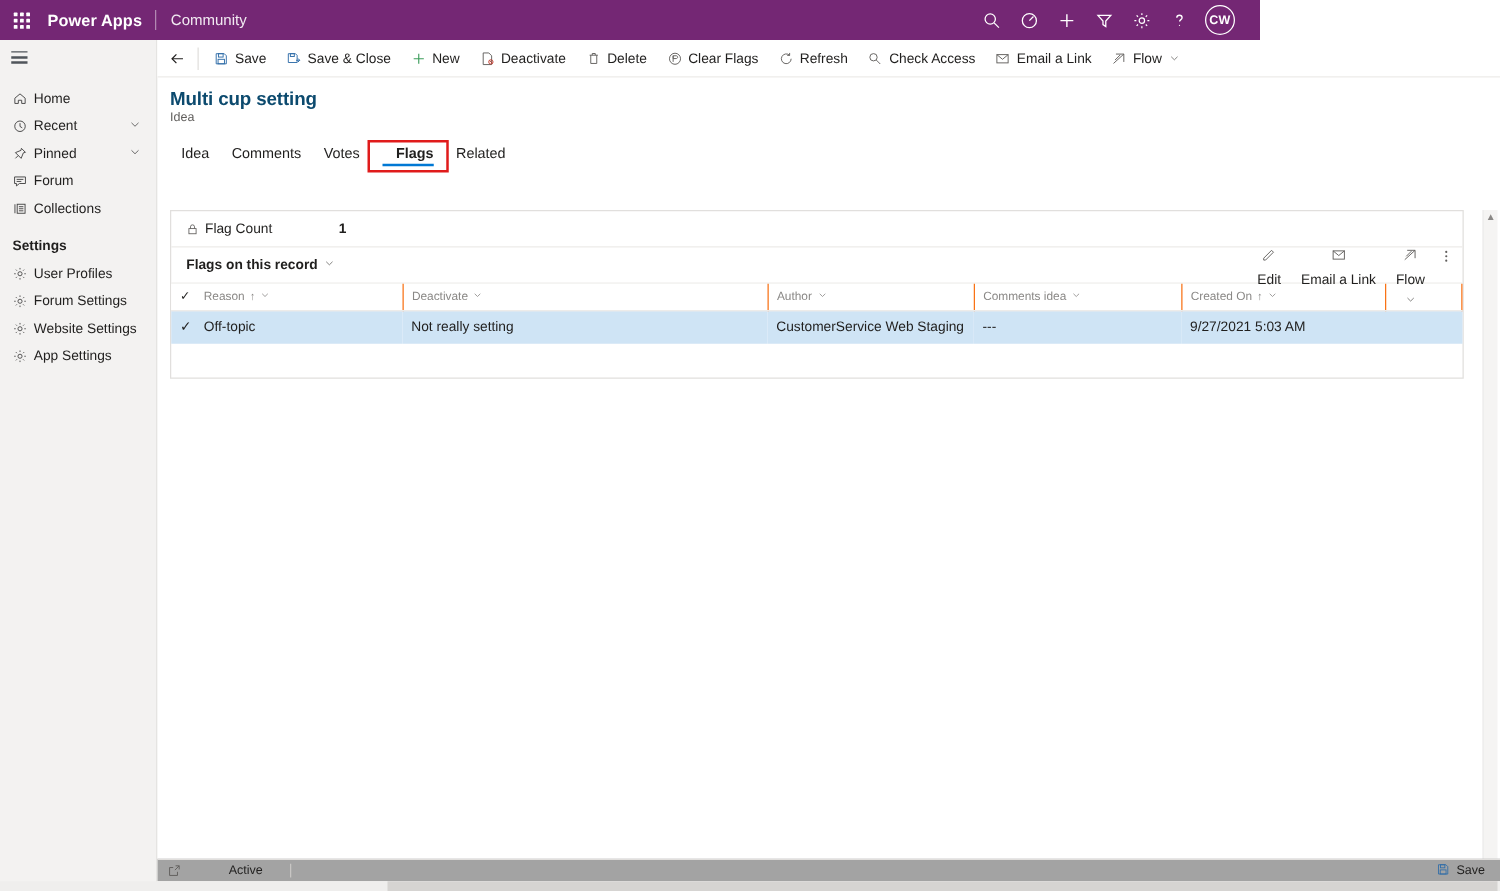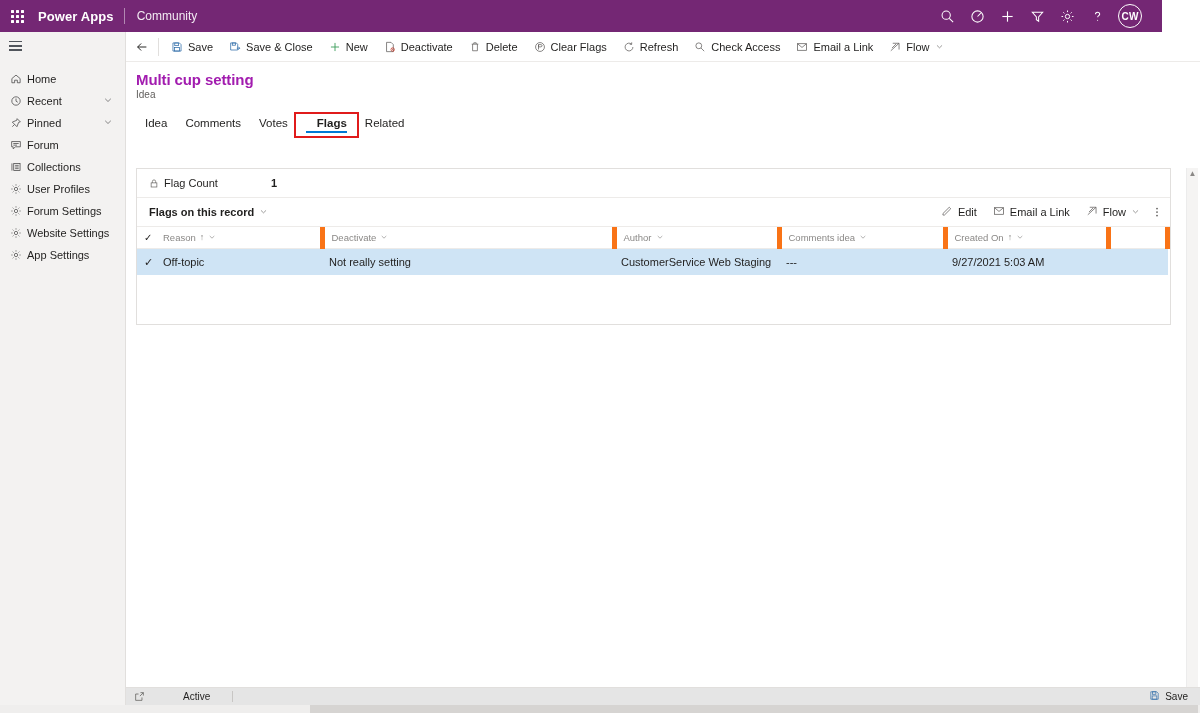--- a/index.html
+++ b/index.html
@@ -7,21 +7,21 @@
     width: 1200px; height: 713px;
     font-family: "Liberation Sans", sans-serif;
     background: #ffffff;
     overflow: hidden;
     color: #201f1e;
   }
   #app { position: relative; width: 1200px; height: 713px; }
 
   
   .topbar {
-    position: absolute; top: 0; left: 0; width: 1162px; height: 32px;
+    position: absolute; top: 0; left: 0; width: 1008px; height: 32px;
     background: #742774; display: flex; align-items: center;
     color: #ffffff;
   }
   .waffle {
     width: 34px; height: 32px; display: flex; align-items: center;
     justify-content: center; cursor: pointer;
   }
   .waffle-grid {
     display: grid; grid-template-columns: repeat(3, 3px);
     grid-template-rows: repeat(3, 3px); gap: 2px;
@@ -87,41 +87,41 @@
   .cmd-div { width:1px; height:18px; background:#e1dfdd; margin:0 4px 0 2px;}
   .cmd-btn {
     height: 30px; display: flex; align-items: center; gap: 5px;
     padding: 0 8px; font-size: 11px; color: #201f1e; cursor: pointer;
     white-space: nowrap;
   }
   .cmd-btn .ci { display:flex; align-items:center; }
 
   
   .rec-head { padding: 9px 0 0 10px; }
-  .rec-title { font-size: 15px; font-weight: bold; color:#a21caf; letter-spacing:-.1px;}
+  .rec-title { font-size: 15px; font-weight: bold; color:#0c4a6e; letter-spacing:-.1px;}
   .rec-sub { font-size: 10px; color: #605e5c; margin-top: 1px; }
 
   
   .tabs { display: flex; align-items: flex-end; padding-left: 10px; margin-top: 9px; height: 26px; }
   .tab {
     font-size: 11.5px; color: #201f1e; padding: 0 9px 6px 9px; cursor: pointer;
     position: relative; white-space: nowrap;
   }
   .tab.selected { font-weight: bold; padding-left: 20px; }
   .tab.selected .tab-underline {
     position: absolute; left: 9px; right: 9px; bottom: 2px; height: 2px; background: #0078d4;
   }
   .tab-highlight {
     position: absolute; left: -3px; right: -3px; top: -5px; bottom: -3px;
     border: 2px solid #e01b1b; pointer-events: none;
   }
 
   
   .card {
-    position: absolute; left: 10px; top: 136px; width: 1035px; height: 157px;
+    position: absolute; left: 10px; top: 136px; width: 1035px; height: 135px;
     background: #ffffff; border: 1px solid #e1dfdd;
   }
   .flagcount-row {
     height: 29px; display: flex; align-items: center; padding-left: 12px;
     border-bottom: 1px solid #edebe9; font-size: 11px; color:#201f1e;
   }
   .fc-lock { margin-right: 5px; display: flex; align-items: center; }
   .fc-label { width: 107px; color:#201f1e; }
   .fc-value { font-size: 11px; color:#201f1e; font-weight:600; }
 
@@ -129,30 +129,30 @@
     height: 29px; display: flex; align-items: center; padding-left: 12px;
     border-bottom: 1px solid #edebe9;
   }
   .subgrid-title {
     font-size: 11px; font-weight: bold; color:#201f1e; cursor: pointer;
     display:flex; align-items:center; gap:5px;
   }
   .grid-cmds { margin-left: auto; display: flex; align-items: center; height: 29px; padding-right: 4px;}
   .gcmd {
     height: 29px; display:flex; align-items:center; gap:5px; padding: 0 8px;
-    font-size: 11px; color:#201f1e; cursor:pointer; white-space: nowrap;
+    font-size: 11px; color:#201f1e; cursor:pointer; white-space: nowrap; flex-direction: column;
   }
   .gcmd.active { background: #edebe9; }
   .gcmd.more { padding: 0 7px; }
 
   
   .gtable { width: 100%; border-collapse: collapse; table-layout: fixed; }
   .gtable th {
     height: 21px; font-size: 9.5px; font-weight: normal; color: #8a8886;
-    text-align: left; border-right: 5px solid #f97316; border-bottom: 1px solid #edebe9;
+    text-align: left; border-right: 1px solid #f97316; border-bottom: 1px solid #edebe9;
     padding: 0 0 0 7px; vertical-align: middle; background:#fff;
   }
   .gtable th.sel-col { padding-left: 7px; width: 19px; border-right: none; }
   .th-inner { display: flex; align-items: center; gap: 4px; }
   .th-sort { font-size: 9px; color:#8a8886; }
   .gtable td {
     height: 27px; font-size: 11px; padding: 0 0 0 7px; vertical-align: middle;
     color: #201f1e; border:none;
   }
   tr.row-selected td { background: #cfe4f5; }
@@ -167,21 +167,21 @@
     position: absolute; top: 136px; right: 2px; width: 12px; height: 553px;
     background: #f5f4f3; border-left: 1px solid #ececec;
     display:flex; flex-direction:column; align-items:center; justify-content:space-between;
     padding: 2px 0;
   }
   .vscroll .arr { color:#8a8886; font-size:8px; line-height:8px; cursor:pointer;}
 
   
   .bottombar {
     position: absolute; left: 126px; bottom: 8px; width: 1074px; height: 18px;
-    background: #e5e5e5; border-top: 1px solid #e1dfdd;
+    background: #a3a3a3; border-top: 1px solid #e1dfdd;
     display:flex; align-items:center; font-size: 10px; color:#201f1e;
   }
   .bb-icon { padding: 0 8px 0 8px; display:flex; align-items:center; cursor:pointer;}
   .bb-status { padding-left: 30px; white-space: nowrap; }
   .bb-sep { width:1px; height:11px; background:#c8c6c4; margin-left: 22px; }
   .bb-save { margin-left:auto; display:flex; align-items:center; gap:5px; padding-right: 12px; cursor:pointer;}
 
   .hscroll-wrap {
     position:absolute; left:0; bottom:0; width:1200px; height:8px; background:#efeeed;
   }
@@ -320,20 +320,21 @@
             <line x1="2.6" y1="3.2" x2="2.6" y2="12.8"></line>
             <rect x="5" y="3.2" width="8.4" height="9.6"></rect>
             <line x1="6.8" y1="5.8" x2="11.6" y2="5.8"></line>
             <line x1="6.8" y1="8" x2="11.6" y2="8"></line>
             <line x1="6.8" y1="10.2" x2="11.6" y2="10.2"></line>
           </svg>
       </span>
       <span class="nav-lbl">Collections</span>
     </div>
 
+    <div class="nav-group">Settings</div>
 
     <div class="nav-item">
       <span class="nav-ic">
         <svg width="12" height="12" viewBox="0 0 16 16" fill="none" stroke="#444" stroke-width=".95">
             <circle cx="8" cy="8" r="2.2"></circle>
             <path d="M8 1.8v1.6M8 12.6v1.6M14.2 8h-1.6M3.4 8H1.8M12.4 3.6l-1.1 1.1M4.7 11.3l-1.1 1.1M12.4 12.4l-1.1-1.1M4.7 4.7 3.6 3.6"></path>
           </svg>
       </span>
       <span class="nav-lbl">User Profiles</span>
     </div>

